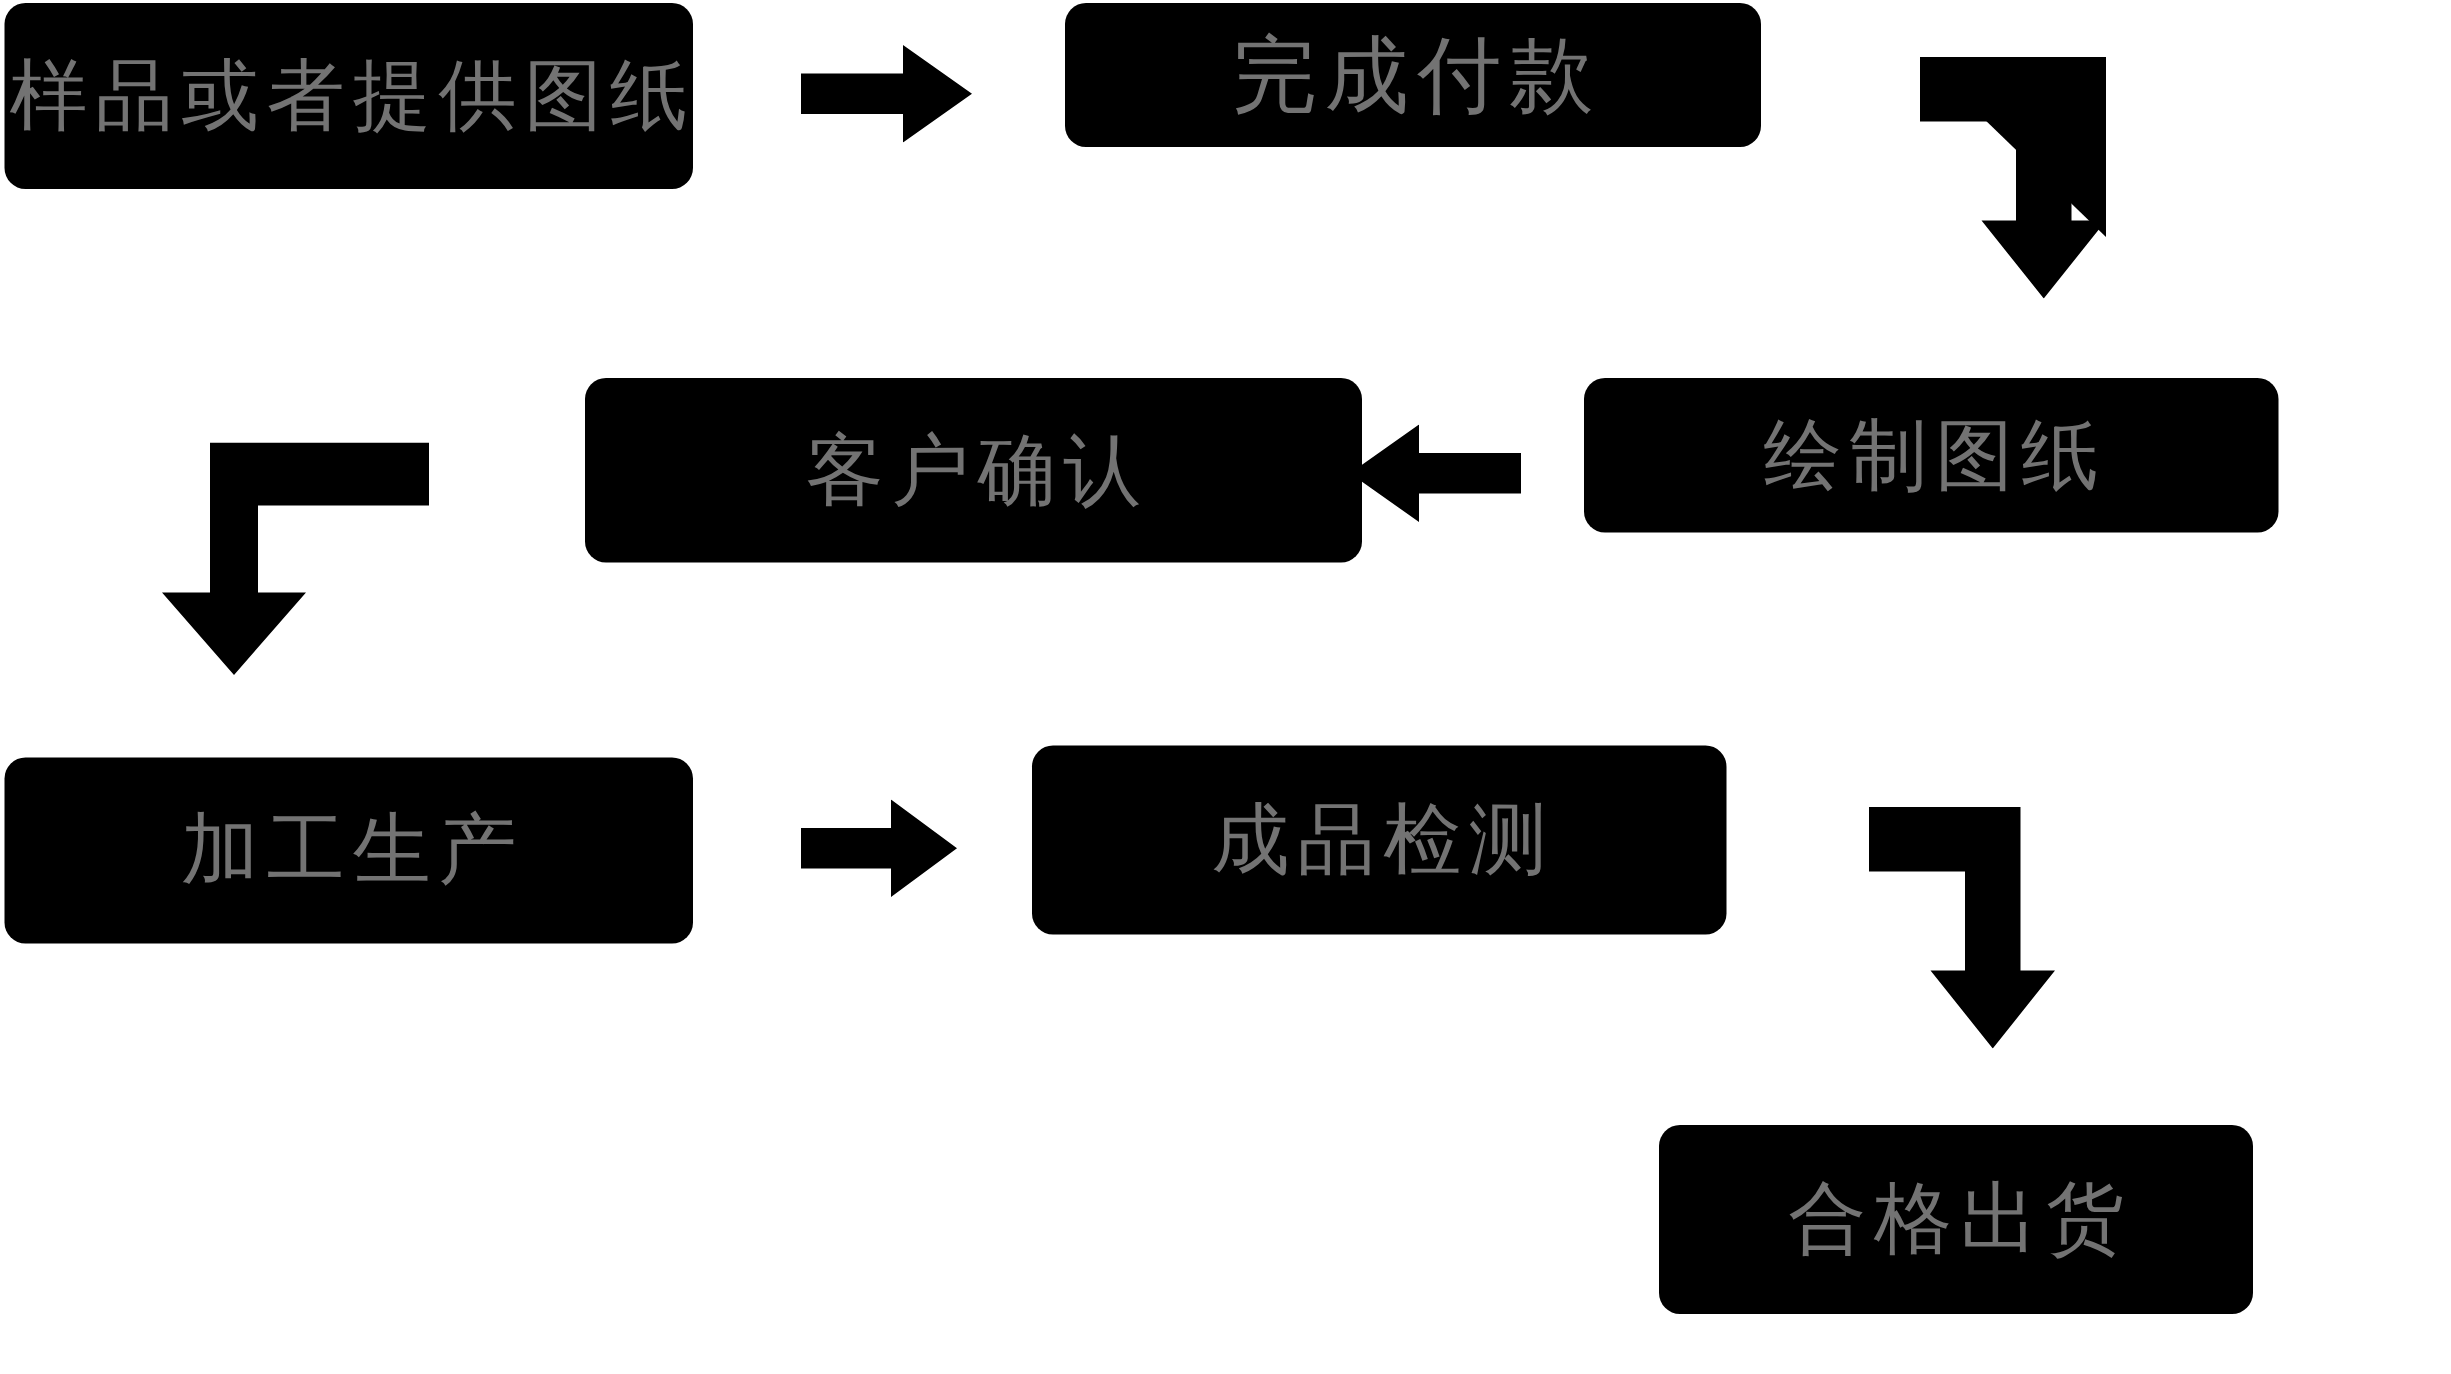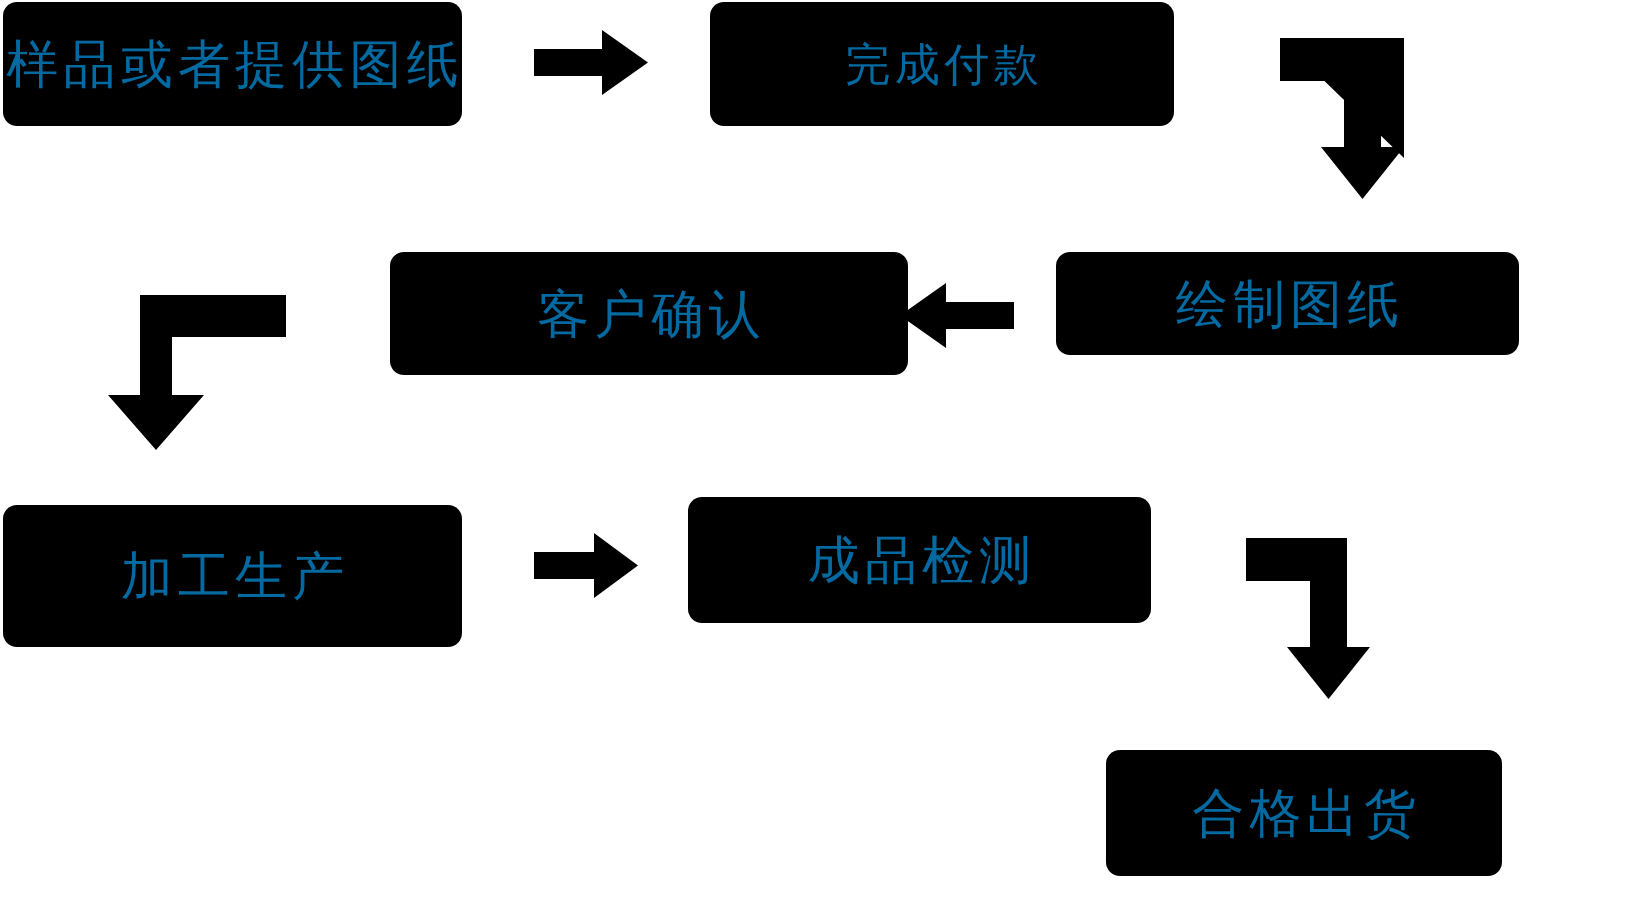--- a/index.html
+++ b/index.html
@@ -13,21 +13,21 @@
   #canvas {
     position: relative;
     width: 1634px;
     height: 916px;
     background: #ffffff;
     overflow: hidden;
   }
   .node {
     position: absolute;
     background: #000000;
-    color: #0369a1;
+    color: #737373;
     border-radius: 14px;
     display: flex;
     align-items: center;
     justify-content: center;
     box-sizing: border-box;
     letter-spacing: 0.10em;
     text-indent: 0.10em;
     font-weight: 400;
     line-height: 1;
     white-space: nowrap;
@@ -57,21 +57,21 @@
   <div class="node" style="left:3px; top:2px; width:459px; height:124px; font-size:52px;">
     <span class="node-label">样品或者提供图纸</span>
   </div>
 
   <div class="arrow" style="left:534px; top:30px; width:114px; height:65px;">
     <svg viewBox="0 0 114 65" preserveAspectRatio="none">
       <polygon points="0,19 68,19 68,0 114,32.5 68,65 68,46 0,46"></polygon>
     </svg>
   </div>
 
-  <div class="node" style="left:710px; top:2px; width:464px; height:124px; font-size:45px;">
+  <div class="node" style="left:710px; top:2px; width:464px; height:96px; font-size:56px;">
     <span class="node-label">完成付款</span>
   </div>
 
   <div class="arrow" style="left:1280px; top:38px; width:124px; height:161px;">
     <svg viewBox="0 0 124 161" preserveAspectRatio="none">
       <path d="M 0,0 L 124,0 L 124,0 L 124,120 L 124,120 L 124,120 Z"></path>
       <path d="M 0,0 H 101 V 109 H 124 L 82.5,161 L 41,109 H 64 V 43 H 0 Z"></path>
     </svg>
   </div>
 
@@ -88,21 +88,21 @@
   <div class="arrow" style="left:900px; top:283px; width:114px; height:65px;">
     <svg viewBox="0 0 114 65" preserveAspectRatio="none">
       <polygon points="114,19 46,19 46,0 0,32.5 46,65 46,46 114,46"></polygon>
     </svg>
   </div>
 
   <div class="node" style="left:1056px; top:252px; width:463px; height:103px; font-size:52px;">
     <span class="node-label">绘制图纸</span>
   </div>
 
-  <div class="node" style="left:3px; top:505px; width:459px; height:142px; font-size:52px;">
+  <div class="node" style="left:3px; top:505px; width:459px; height:124px; font-size:52px;">
     <span class="node-label">加工生产</span>
   </div>
 
   <div class="arrow" style="left:534px; top:533px; width:104px; height:65px;">
     <svg viewBox="0 0 104 65" preserveAspectRatio="none">
       <polygon points="0,19 60,19 60,0 104,32.5 60,65 60,46 0,46"></polygon>
     </svg>
   </div>
 
   <div class="node" style="left:688px; top:497px; width:463px; height:126px; font-size:52px;text-align:right;">

